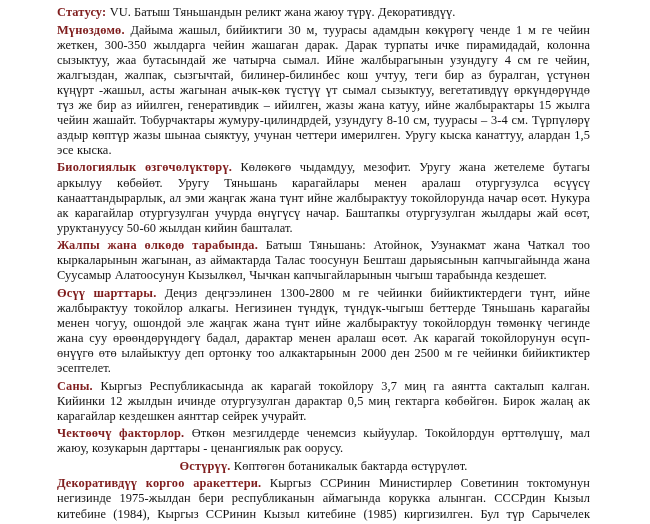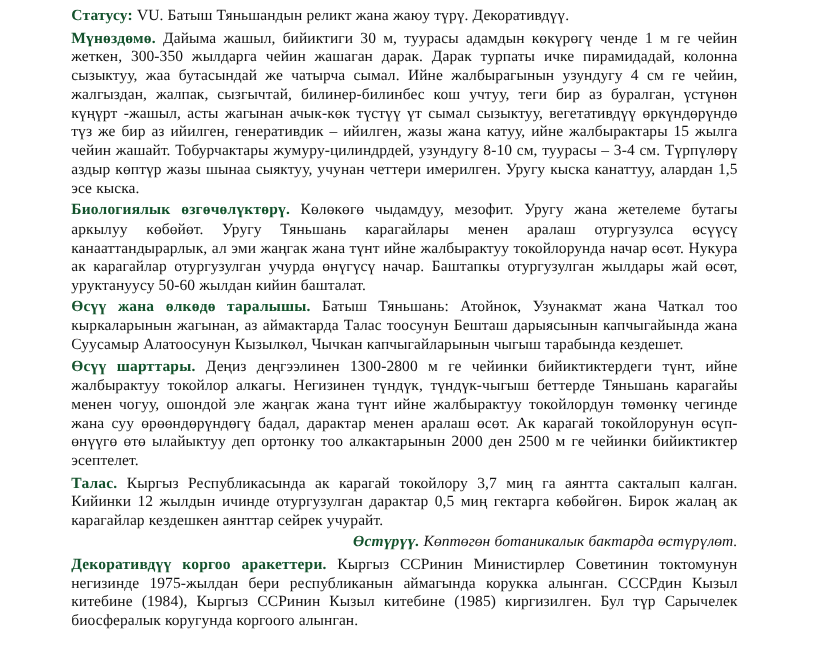--- a/index.html
+++ b/index.html
@@ -35,53 +35,53 @@
     text-justify: inter-word;
     color: #131313;
     letter-spacing: 0.005em;
     word-spacing: 0.01em;
   }
   p.para:last-child {
     margin-bottom: 0;
   }
   .lead {
     font-weight: bold;
-    color: #14532d;
+    color: #7f1d1d;
     letter-spacing: 0.012em;
   }
   .lead-sp {
     
     display: inline;
   }
   .body-text {
     font-weight: normal;
   }
   
   p.para.short {
-    text-align: right;
-    font-style: italic;
+    text-align: center;
   }
 </style>
 </head>
 <body>
 
 <div class="page">
   <div class="doc-body">
 
     <p class="para"><span class="lead">Статусу:</span><span class="lead-sp"> </span><span class="body-text">VU. Батыш Тяньшандын реликт жана жаюу түрү. Декоративдүү.</span></p>
 
     <p class="para"><span class="lead">Мүнөздөмө.</span><span class="lead-sp"> </span><span class="body-text">Дайыма жашыл, бийиктиги 30 м, туурасы адамдын көкүрөгү ченде 1 м ге чейин жеткен, 300-350 жылдарга чейин жашаган дарак. Дарак турпаты ичке пирамидадай, колонна сызыктуу, жаа бутасындай же чатырча сымал. Ийне жалбырагынын узундугу 4 см ге чейин, жалгыздан, жалпак, сызгычтай, билинер-билинбес кош учтуу, теги бир аз буралган, үстүнөн күңүрт -жашыл, асты жагынан ачык-көк түстүү үт сымал сызыктуу, вегетативдүү өркүндөрүндө түз же бир аз ийилген, генеративдик – ийилген, жазы жана катуу, ийне жалбырактары 15 жылга чейин жашайт. Тобурчактары жумуру-цилиндрдей, узундугу 8-10 см, туурасы – 3-4 см. Түрпүлөрү аздыр көптүр жазы шынаа сыяктуу, учунан четтери имерилген. Уругу кыска канаттуу, алардан 1,5 эсе кыска.</span></p>
 
     <p class="para"><span class="lead">Биологиялык өзгөчөлүктөрү.</span><span class="lead-sp"> </span><span class="body-text">Көлөкөгө чыдамдуу, мезофит. Уругу жана жетелеме бутагы аркылуу көбөйөт. Уругу Тяньшань карагайлары менен аралаш отургузулса өсүүсү канааттандырарлык, ал эми жаңгак жана түнт ийне жалбырактуу токойлорунда начар өсөт. Нукура ак карагайлар отургузулган учурда өнүгүсү начар. Баштапкы отургузулган жылдары жай өсөт, уруктануусу 50-60 жылдан кийин башталат.</span></p>
 
-    <p class="para"><span class="lead">Өсүү жана өлкөдө таралышы.</span><span class="lead-sp"> </span><span class="body-text">Батыш Тяньшань: Атойнок, Узунакмат жана Чаткал тоо кыркаларынын жагынан, аз аймактарда Талас тоосунун Бешташ дарыясынын капчыгайында жана Суусамыр Алатоосунун Кызылкөл, Чычкан капчыгайларынын чыгыш тарабында кездешет.</span></p>
+    <p class="para"><span class="lead">Жалпы жана өлкөдө тарабында.</span><span class="lead-sp"> </span><span class="body-text">Батыш Тяньшань: Атойнок, Узунакмат жана Чаткал тоо кыркаларынын жагынан, аз аймактарда Талас тоосунун Бешташ дарыясынын капчыгайында жана Суусамыр Алатоосунун Кызылкөл, Чычкан капчыгайларынын чыгыш тарабында кездешет.</span></p>
 
     <p class="para"><span class="lead">Өсүү шарттары.</span><span class="lead-sp"> </span><span class="body-text">Деңиз деңгээлинен 1300-2800 м ге чейинки бийиктиктердеги түнт, ийне жалбырактуу токойлор алкагы. Негизинен түндүк, түндүк-чыгыш беттерде Тяньшань карагайы менен чогуу, ошондой эле жаңгак жана түнт ийне жалбырактуу токойлордун төмөнкү чегинде жана суу өрөөндөрүндөгү бадал, дарактар менен аралаш өсөт. Ак карагай токойлорунун өсүп-өнүүгө өтө ылайыктуу деп ортонку тоо алкактарынын 2000 ден 2500 м ге чейинки бийиктиктер эсептелет.</span></p>
 
-    <p class="para"><span class="lead">Талас.</span><span class="lead-sp"> </span><span class="body-text">Кыргыз Республикасында ак карагай токойлору 3,7 миң га аянтта сакталып калган. Кийинки 12 жылдын ичинде отургузулган дарактар 0,5 миң гектарга көбөйгөн. Бирок жалаң ак карагайлар кездешкен аянттар сейрек учурайт.</span></p>
+    <p class="para"><span class="lead">Саны.</span><span class="lead-sp"> </span><span class="body-text">Кыргыз Республикасында ак карагай токойлору 3,7 миң га аянтта сакталып калган. Кийинки 12 жылдын ичинде отургузулган дарактар 0,5 миң гектарга көбөйгөн. Бирок жалаң ак карагайлар кездешкен аянттар сейрек учурайт.</span></p>
 
+    <p class="para"><span class="lead">Чектөөчү факторлор.</span><span class="lead-sp"> </span><span class="body-text">Өткөн мезгилдерде ченемсиз кыйуулар. Токойлордун өрттөлүшү, мал жаюу, козукарын дарттары - ценангиялык рак оорусу.</span></p>
 
     <p class="para short"><span class="lead">Өстүрүү.</span><span class="lead-sp"> </span><span class="body-text">Көптөгөн ботаникалык бактарда өстүрүлөт.</span></p>
 
     <p class="para"><span class="lead">Декоративдүү коргоо аракеттери.</span><span class="lead-sp"> </span><span class="body-text">Кыргыз ССРинин Министирлер Советинин токтомунун негизинде 1975-жылдан бери республиканын аймагында корукка алынган. СССРдин Кызыл китебине (1984), Кыргыз ССРинин Кызыл китебине (1985) киргизилген. Бул түр Сарычелек биосфералык коругунда коргоого алынган.</span></p>
 
   </div>
 </div>
 
 </body></html>

